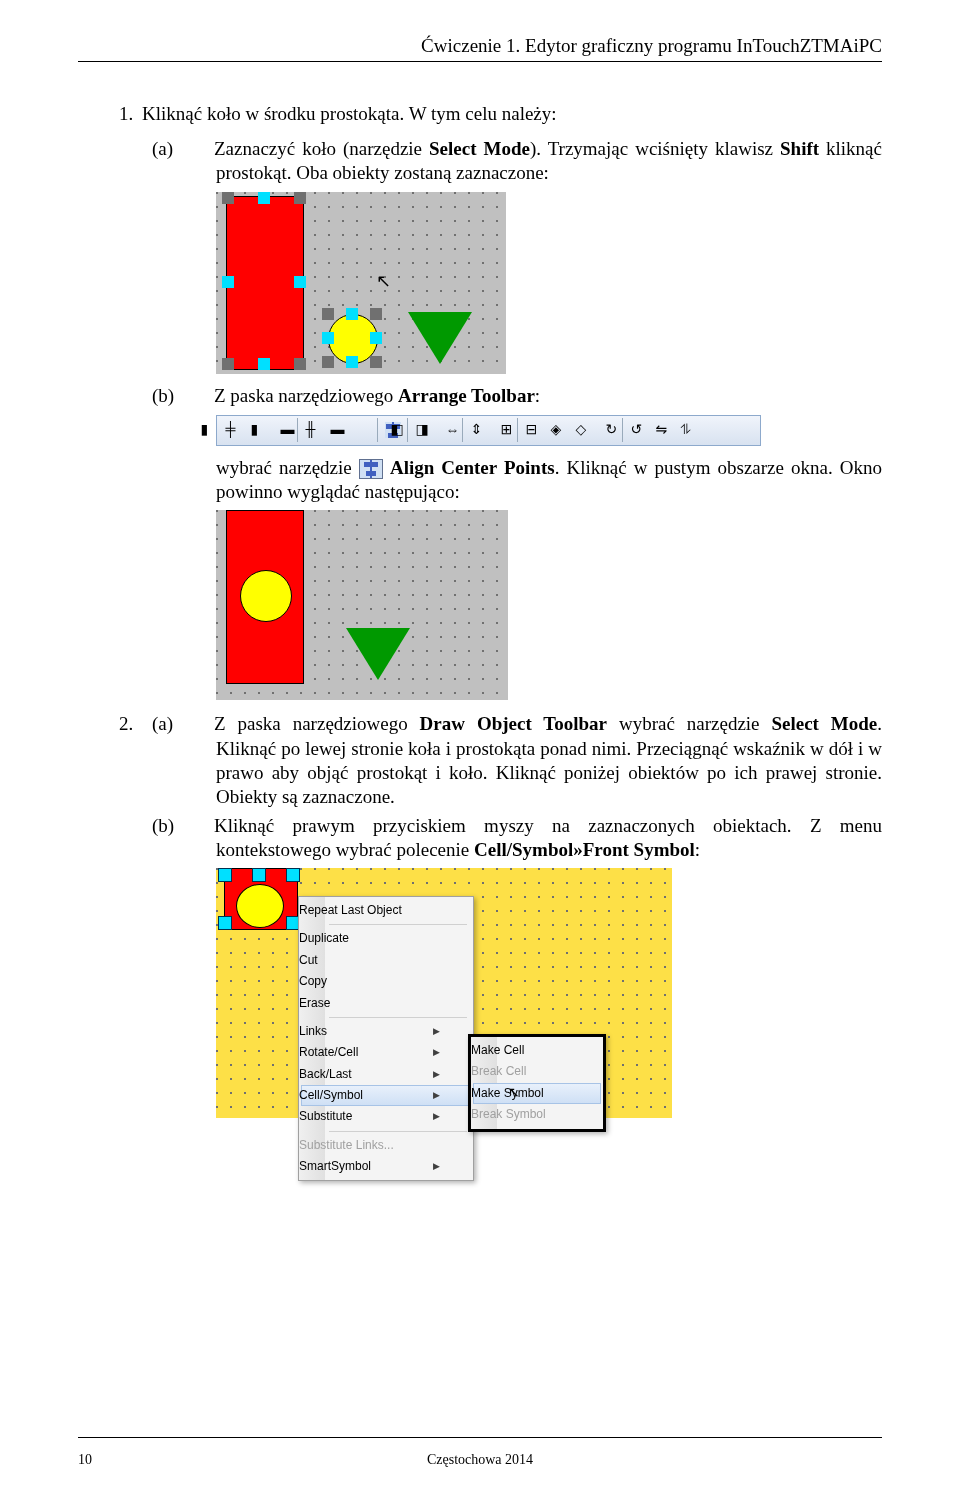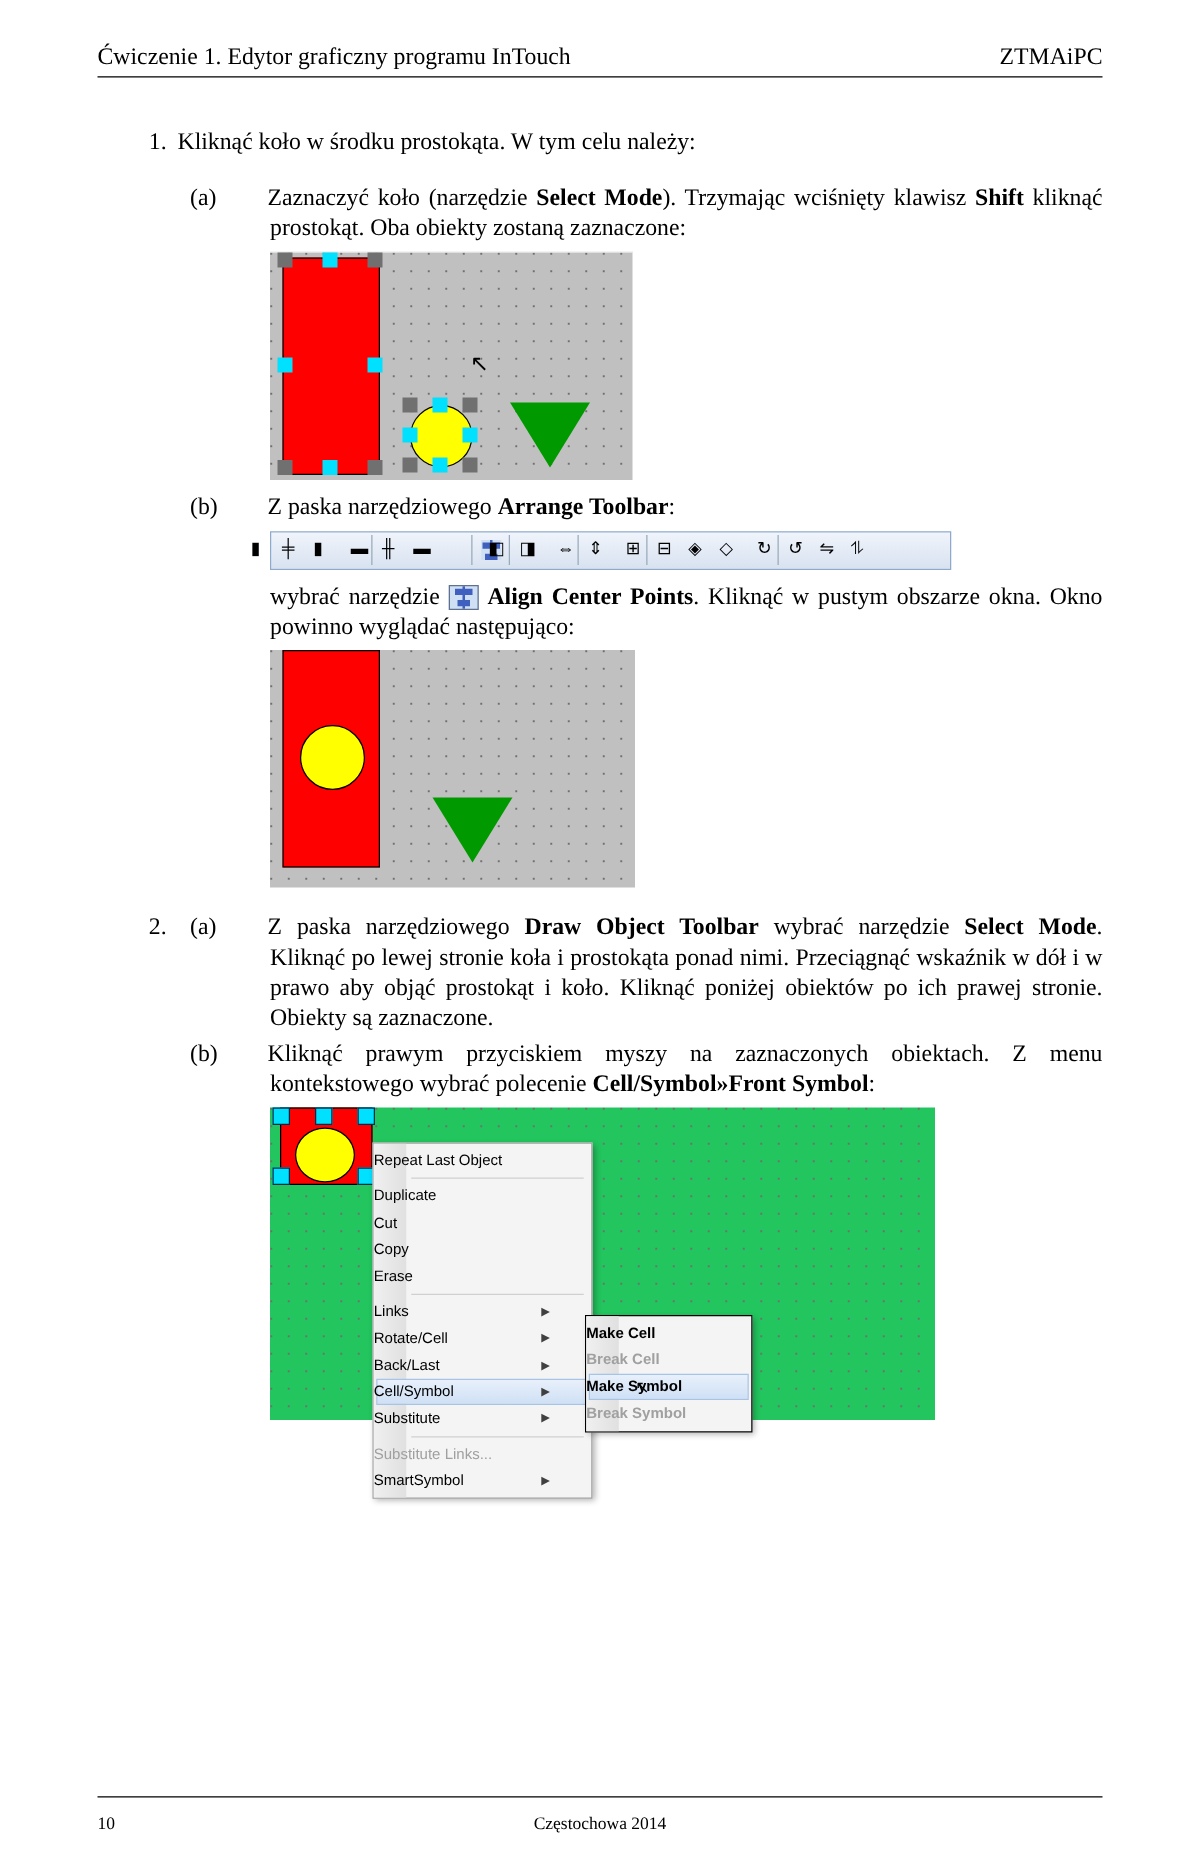--- a/index.html
+++ b/index.html
@@ -12,24 +12,23 @@
   }
   .page {
     width: 960px;
     min-height: 1492px;
     box-sizing: border-box;
     padding: 35px 78px 20px 78px;
     position: relative;
   }
   .header {
     display: flex;
-    justify-content: space-between;
+    justify-content: flex-end;
     font-size: 19px;
     padding-bottom: 2px;
-    gap: 48px;
   }
   .hr-top {
     border: none;
     border-top: 1px solid #000;
     margin: 2px 0 40px 0;
   }
   .hr-bottom {
     border: none;
     border-top: 1px solid #000;
     margin: 6px 0 4px 0;
@@ -50,21 +49,21 @@
   }
   ol.top-list > li {
     margin-bottom: 12px;
     text-align: justify;
     line-height: 1.3;
     padding-left: 4px;
   }
   ol.sub-list {
     list-style: none;
     padding-left: 42px;
-    margin-top: 20px;
+    margin-top: 10px;
   }
   ol.sub-list > li {
     text-indent: -32px;
     padding-left: 32px;
     margin-bottom: 4px;
     text-align: justify;
     line-height: 1.28;
   }
   .sub-marker {
     display: inline-block;
@@ -159,23 +158,23 @@
   .tri-grn2 {
     position:absolute; left:130px; top:118px;
     width:0; height:0;
     border-left:32px solid transparent;
     border-right:32px solid transparent;
     border-top:52px solid #009900;
   }
 
   
   .ctx-fig {
-    width:532px; height:250px;
+    width:456px; height:250px;
     position:relative;
-    background:#22c55e;
+    background:#fde047;
   }
   .ctx-dotgrid {
     position:absolute; inset:0;
     background-image: radial-gradient(#707070 1px, transparent 1px);
     background-size: 14px 14px;
     background-position: 8px 8px;
   }
   .ctx-rect {
     position:absolute; left:8px; top:0px; width:72px; height:60px;
     background:#ff0000; border:1px solid #000;
@@ -205,26 +204,25 @@
     cursor:default;
     display:flex; justify-content:space-between; align-items:center;
   }
   .mi.disabled { color:#a0a0a0; }
   .msep { height:1px; background:#d0d0d0; margin:3px 4px 3px 28px; }
   .marrow { font-size:9px; color:#404040; }
   .ctx-sub {
     position:absolute; left:252px; top:166px;
     width:128px;
     background:#f4f4f4;
-    border:1px solid #000000;
+    border:3px solid #000000;
     box-shadow:2px 2px 5px rgba(0,0,0,0.3);
     font-family: 'Segoe UI', Tahoma, sans-serif;
     font-size:12px;
     padding:3px 2px;
-    font-weight:bold;
   }
   .ctx-sub .mleft {
     position:absolute; left:0; top:0; bottom:0; width:26px;
     background:linear-gradient(to right,#f0f0f0,#e0e0e0);
   }
   .mi.highlight {
     background:linear-gradient(#e8f0fb,#cfe0f5);
     border:1px solid #a7c3e6;
     padding:2px 5px 2px 29px;
   }

